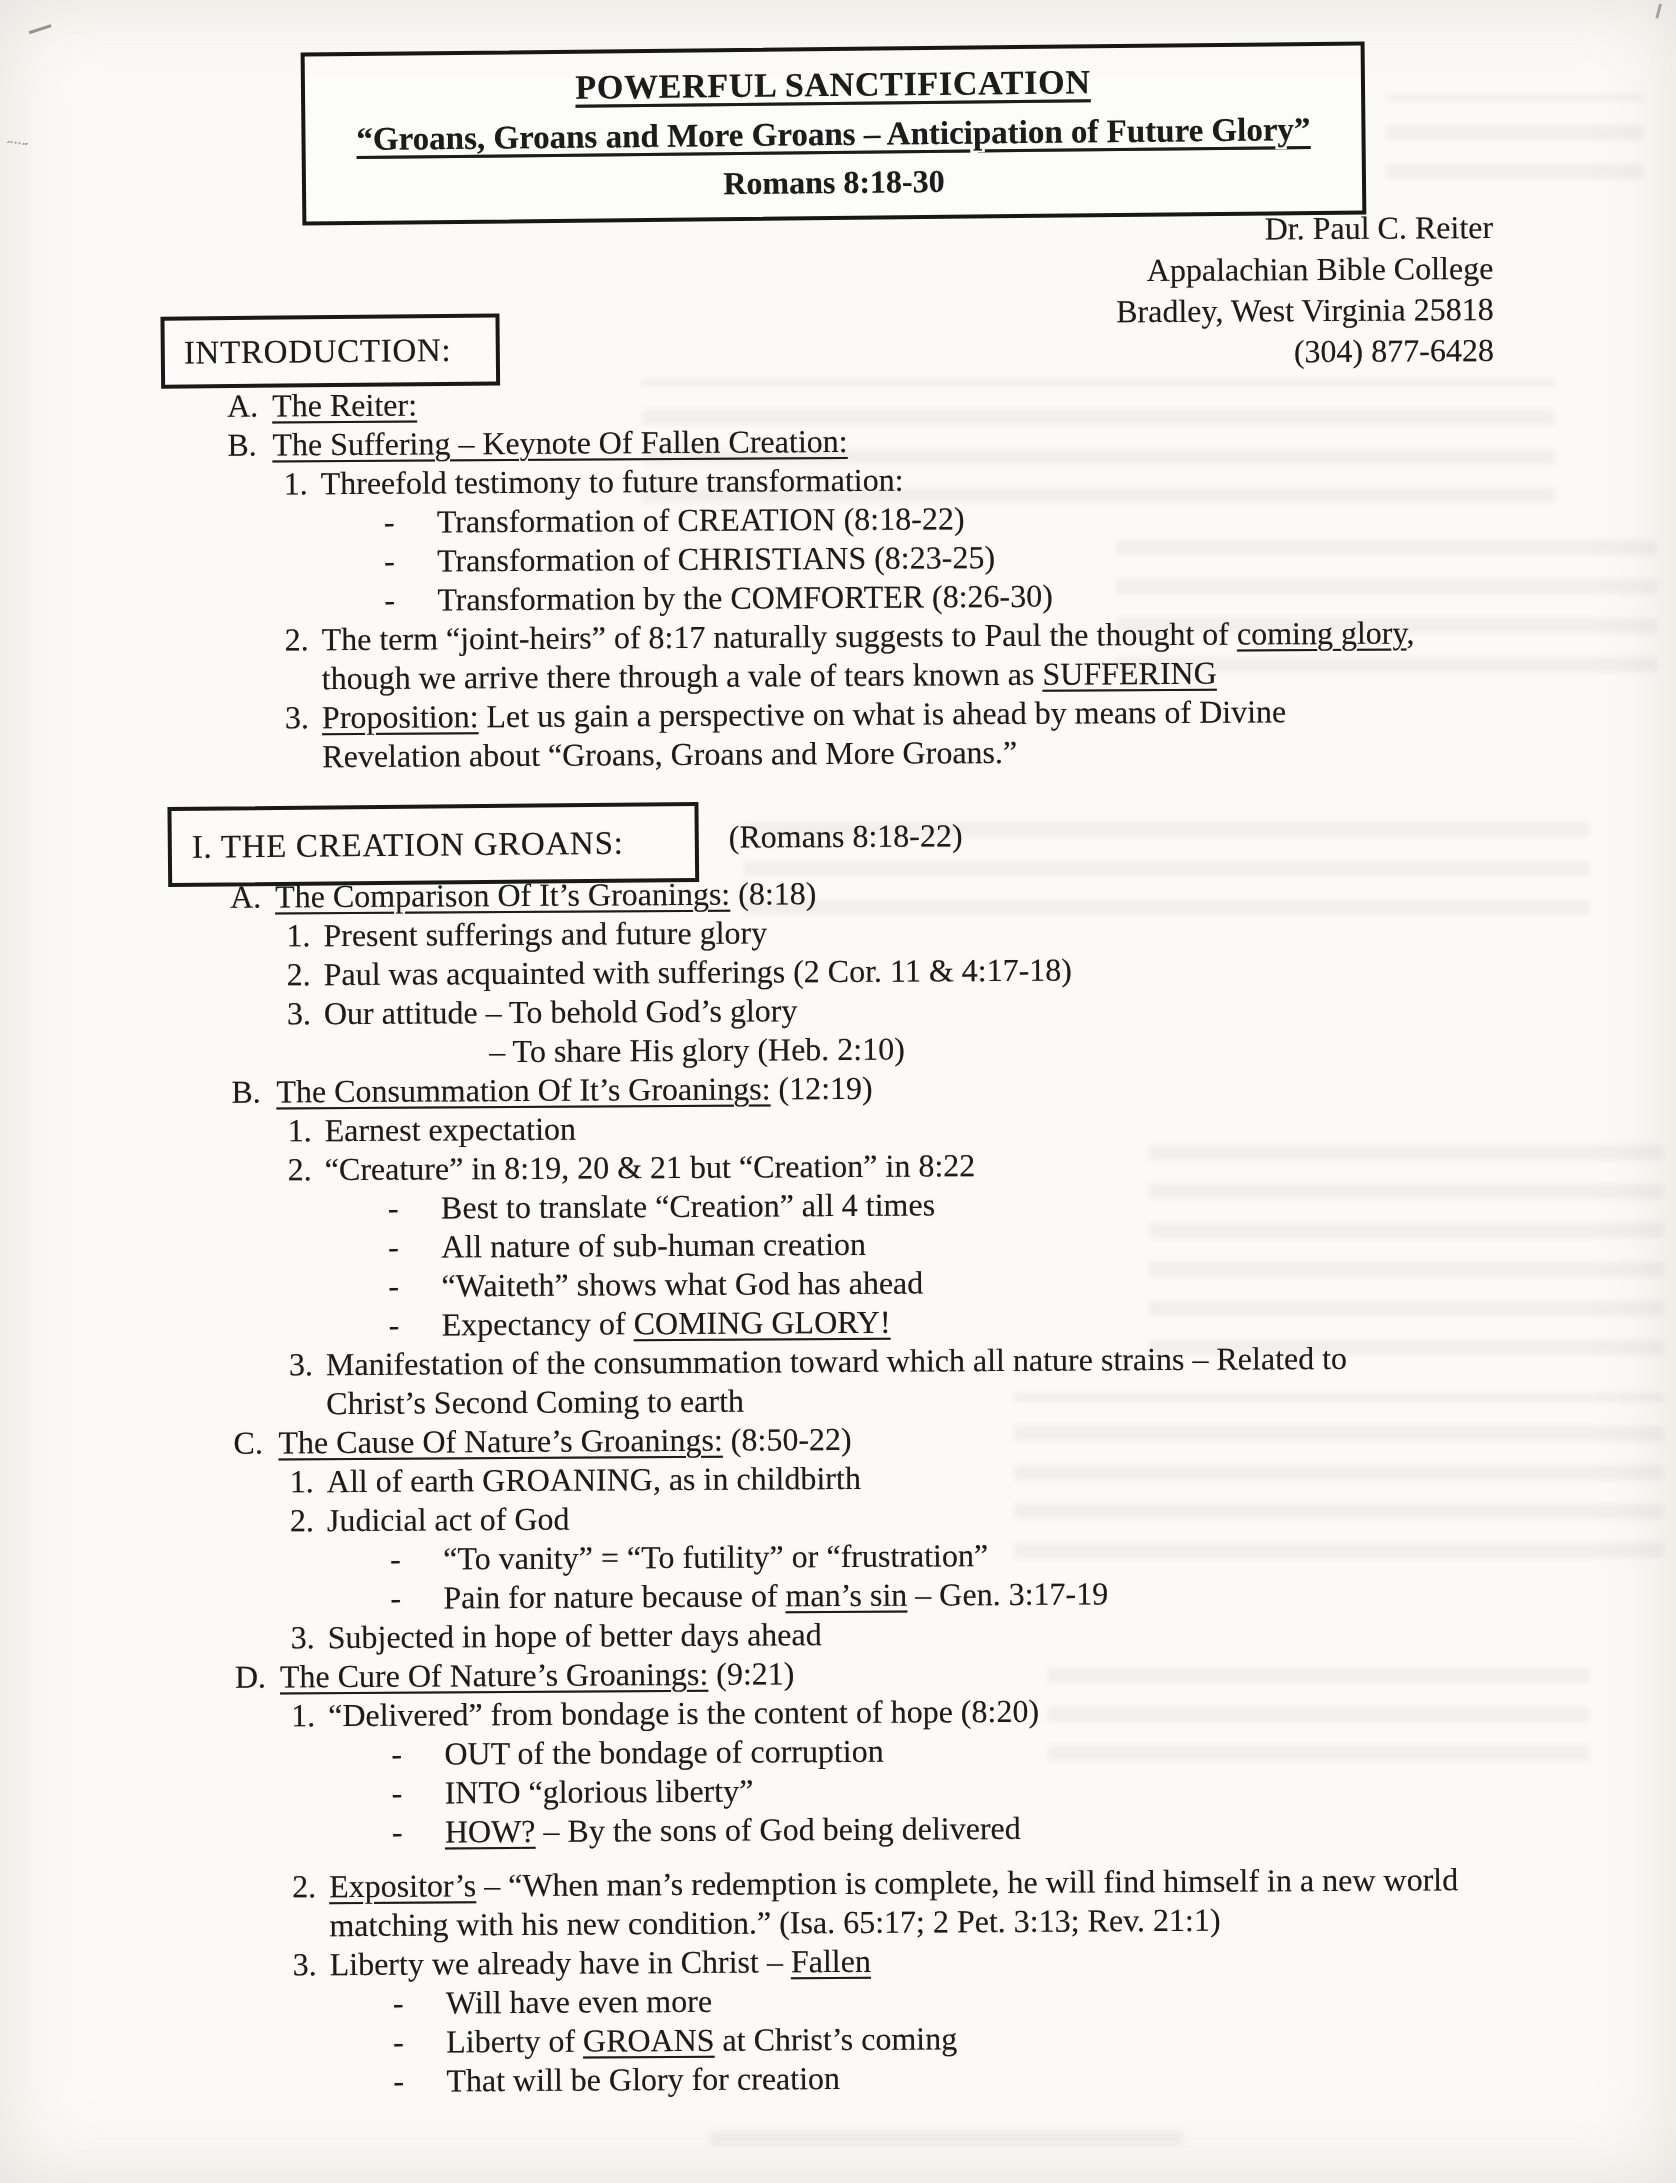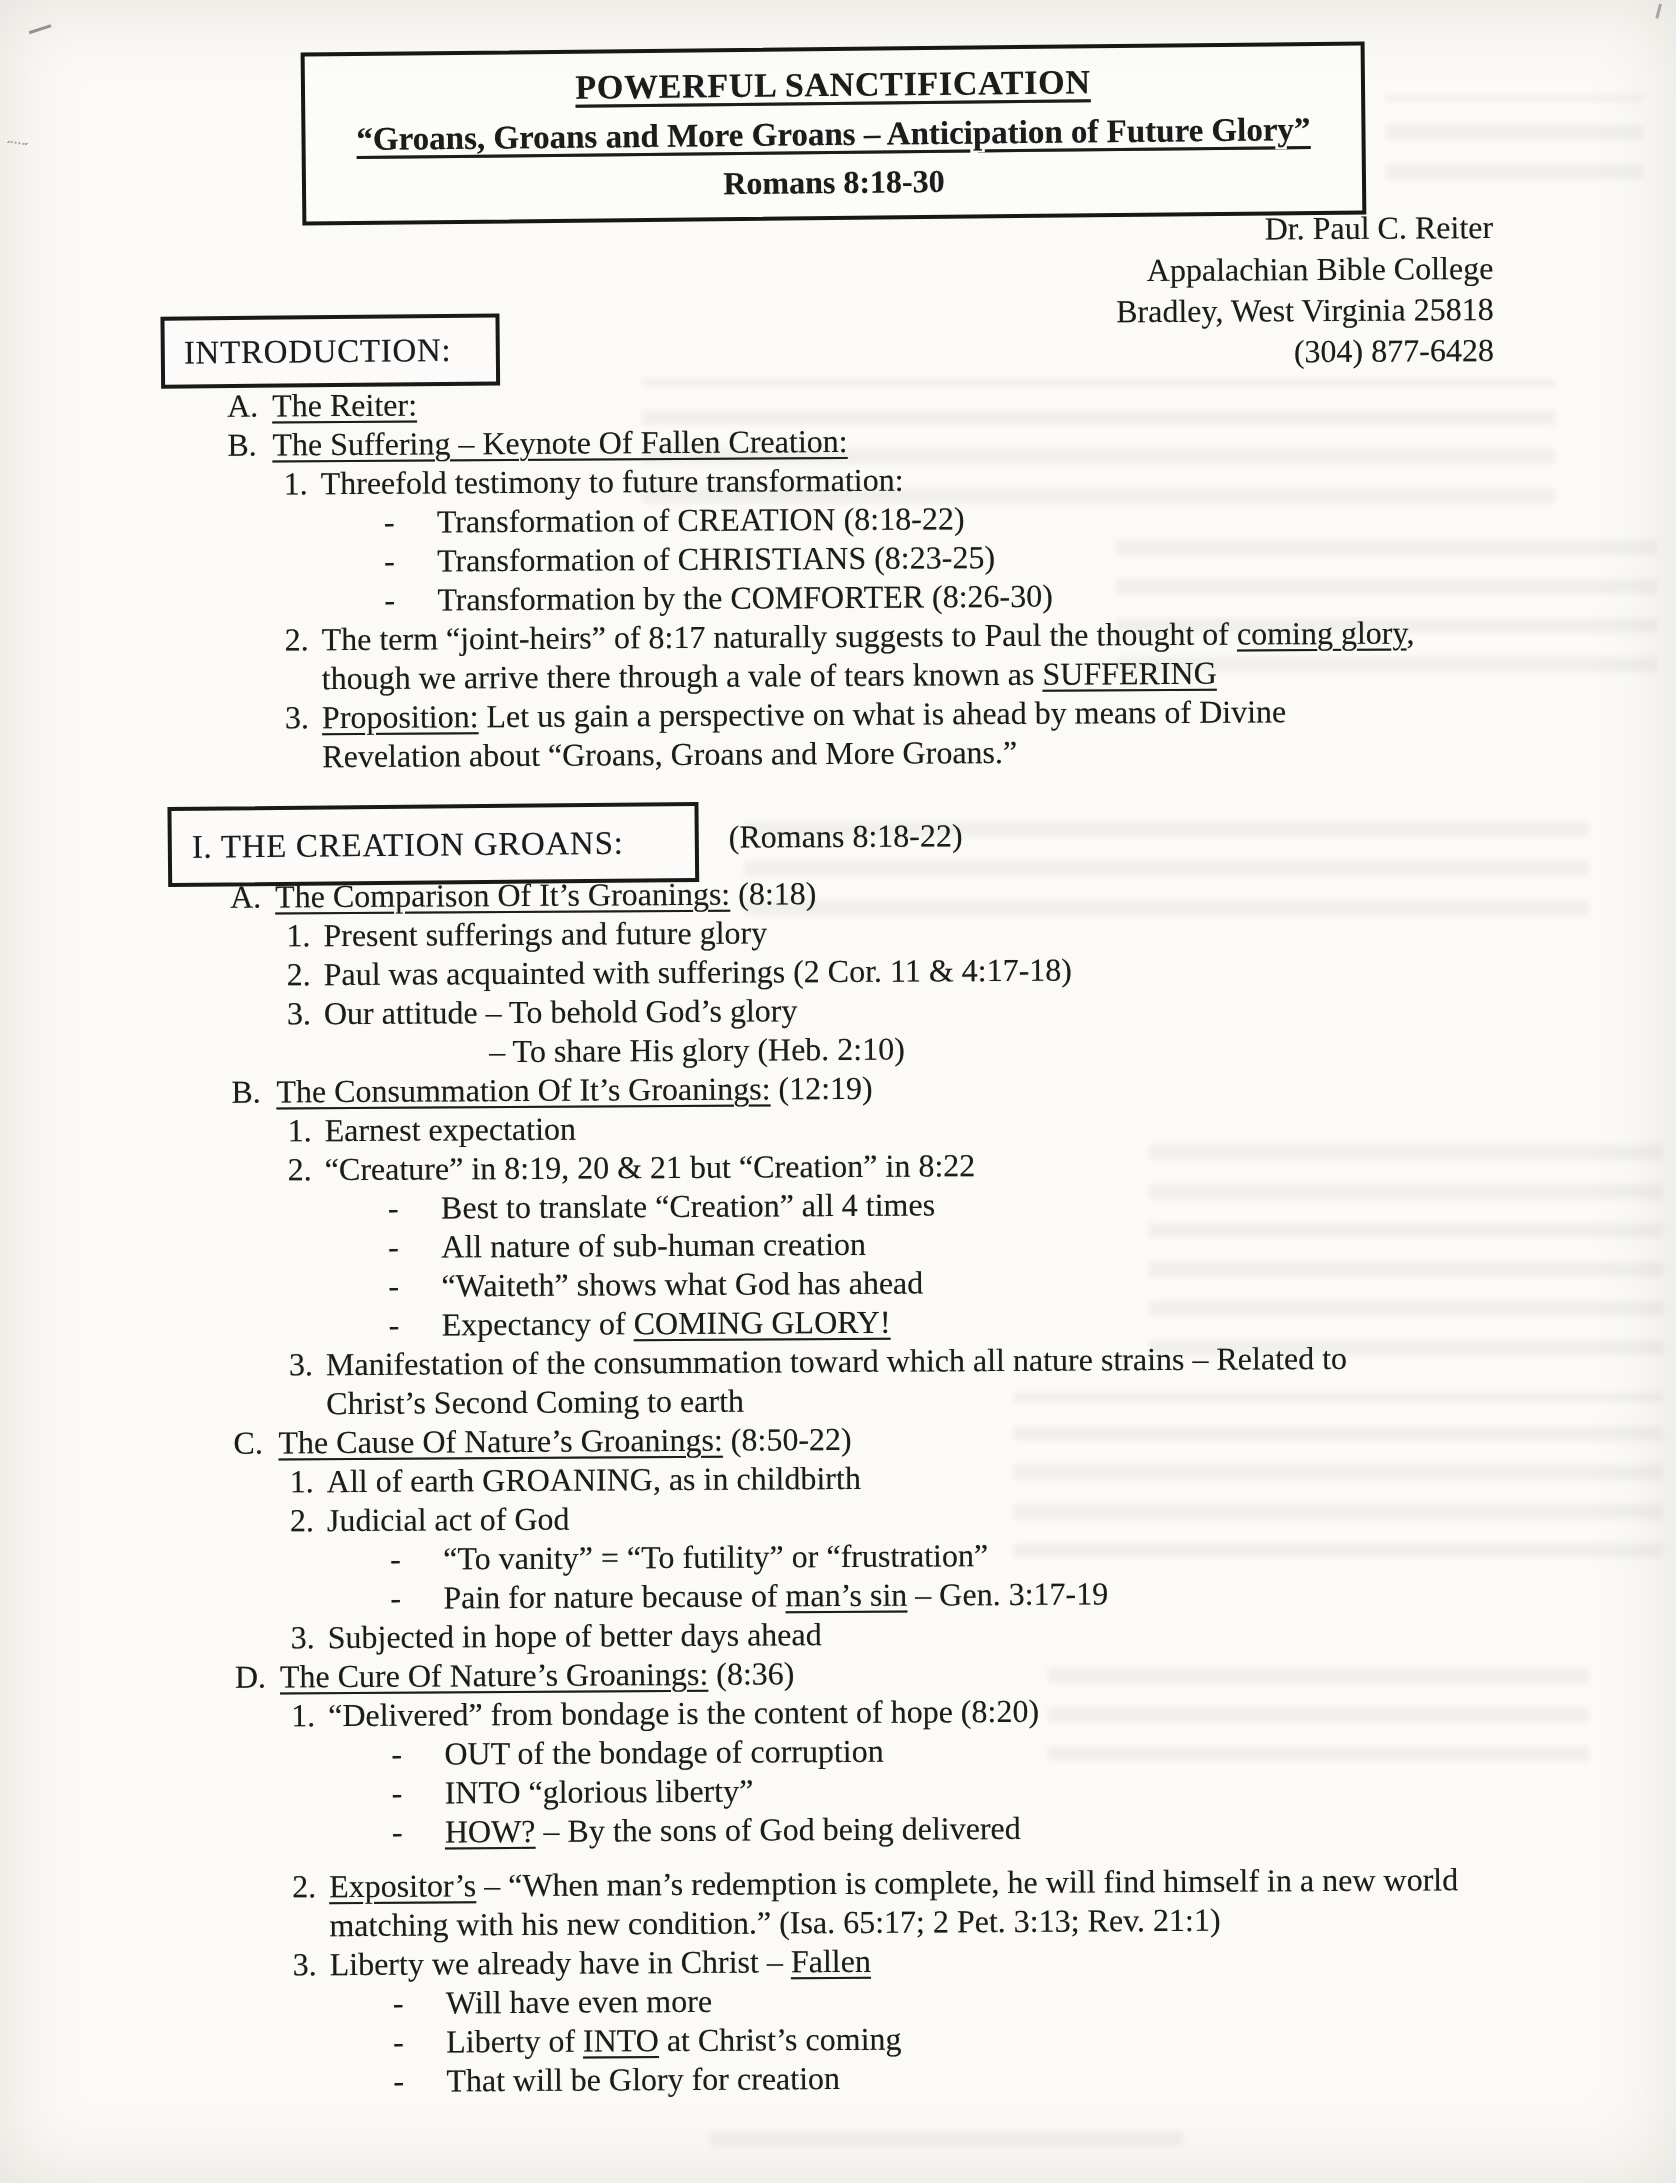--- a/index.html
+++ b/index.html
@@ -201,21 +201,21 @@
         <div class="row k-dash">
           <span class="marker" style="left: 386px;">-</span>
           <span class="txt" style="padding-left: 439px;"><span>Pain for nature because of </span><span class="u">man’s sin</span><span> – Gen. 3:17-19</span></span>
         </div>
         <div class="row k-number">
           <span class="marker" style="left: 286px;">3.</span>
           <span class="txt" style="padding-left: 323px;"><span>Subjected in hope of better days ahead</span></span>
         </div>
         <div class="row k-letter">
           <span class="marker" style="left: 230px;">D.</span>
-          <span class="txt" style="padding-left: 275px;"><span class="u">The Cure Of Nature’s Groanings:</span><span>  (8:36)</span></span>
+          <span class="txt" style="padding-left: 275px;"><span class="u">The Cure Of Nature’s Groanings:</span><span>  (9:21)</span></span>
         </div>
         <div class="row k-number">
           <span class="marker" style="left: 286px;">1.</span>
           <span class="txt" style="padding-left: 323px;"><span>“Delivered” from bondage is the content of hope (8:20)</span></span>
         </div>
         <div class="row k-dash">
           <span class="marker" style="left: 386px;">-</span>
           <span class="txt" style="padding-left: 439px;"><span>OUT of the bondage of corruption</span></span>
         </div>
         <div class="row k-dash">
@@ -236,21 +236,21 @@
         <div class="row k-number">
           <span class="marker" style="left: 286px;">3.</span>
           <span class="txt" style="padding-left: 323px;"><span>Liberty we already have in Christ – </span><span class="u">Fallen</span></span>
         </div>
         <div class="row k-dash">
           <span class="marker" style="left: 386px;">-</span>
           <span class="txt" style="padding-left: 439px;"><span>Will have even more</span></span>
         </div>
         <div class="row k-dash">
           <span class="marker" style="left: 386px;">-</span>
-          <span class="txt" style="padding-left: 439px;"><span>Liberty of </span><span class="u">INTO</span><span> at Christ’s coming</span></span>
+          <span class="txt" style="padding-left: 439px;"><span>Liberty of </span><span class="u">GROANS</span><span> at Christ’s coming</span></span>
         </div>
         <div class="row k-dash">
           <span class="marker" style="left: 386px;">-</span>
           <span class="txt" style="padding-left: 439px;"><span>That will be Glory for creation</span></span>
         </div>
       </div>
 
   </div>
 </div>
 

